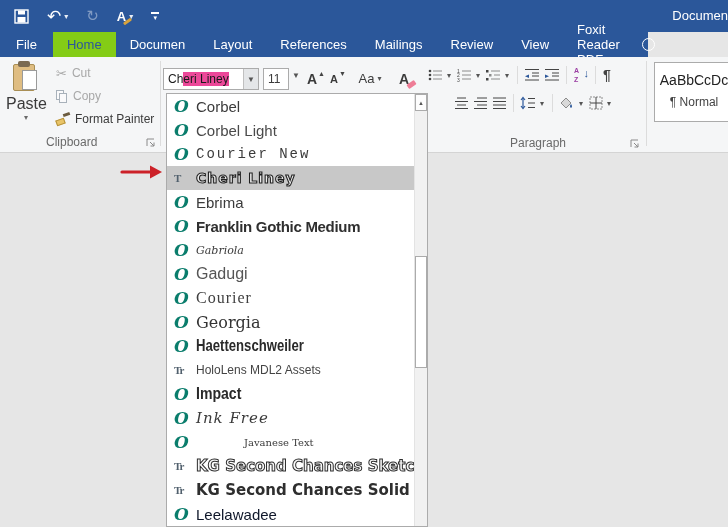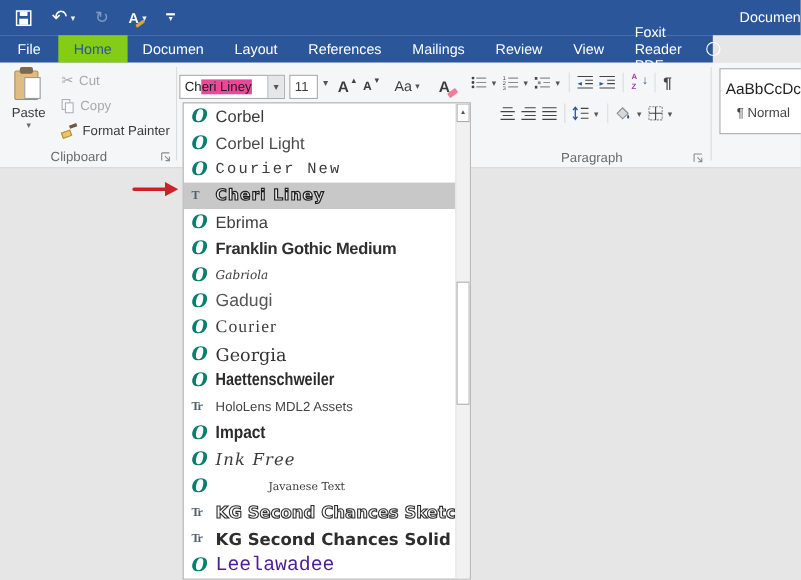--- a/index.html
+++ b/index.html
@@ -34,21 +34,21 @@
   .group-label { position:absolute; bottom:3px; font-size:12px; color:#6a6a6a; }
   .launcher { position:absolute; bottom:4px; width:10px; height:10px; }
   .launcher svg { display:block; }
 
   
   .paste-btn { position:absolute; left:6px; top:4px; width:40px; height:72px; text-align:center; }
   .clipboard-icon { position:relative; width:26px; height:32px; margin:0 auto; }
   .clip-body { position:absolute; left:0; top:3px; width:22px; height:27px; background:#dfbd82; border:1px solid #a98f55; border-radius:2px; }
   .clip-top { position:absolute; left:5px; top:0; width:12px; height:6px; background:#7a6a52; border-radius:2px; }
   .clip-page { position:absolute; left:9px; top:9px; width:15px; height:20px; background:#fff; border:1px solid #9a9a9a; }
-  .paste-label { font-size:12px; color:#3b3b3b; margin-top:2px; }
+  .paste-label { font-size:16px; color:#3b3b3b; margin-top:2px; }
   .paste-caret { font-size:8px; color:#6a6a6a; }
   .clip-small { position:absolute; left:56px; display:flex; align-items:center; gap:5px; height:20px; }
   .disabled { color:#a8a8a8; }
   .scissors { font-family:"DejaVu Sans",sans-serif; font-size:13px; color:#a8a8a8; }
   .copy-ic { position:relative; width:12px; height:13px; opacity:.55; }
   .copy-ic i { position:absolute; width:8px; height:10px; border:1px solid #6a7a8a; background:#fff; }
   .copy-ic i:first-child { left:0; top:0; }
   .copy-ic i:last-child { left:3px; top:3px; }
   .brush-ic { position:relative; width:14px; height:13px; }
   .brush-ic .head { position:absolute; left:0; bottom:1px; width:9px; height:6px; background:#e9c468; border:1px solid #b5923c; transform:rotate(-20deg); }
@@ -115,21 +115,21 @@
   .f-gadugi { font-size:16px; color:#555; }
   .f-garamond { font-family:"Liberation Serif",serif; font-size:16px; letter-spacing:1px; color:#3f3f3f; }
   .f-georgia { font-family:"DejaVu Serif",serif; font-size:16px; color:#333; }
   .f-haetten { font-size:16px; font-weight:bold; display:inline-block; transform:scaleX(.82); transform-origin:left center; color:#2a2a2a; }
   .f-hololens { font-size:12px; color:#444; }
   .f-impact { font-size:16px; font-weight:bold; display:inline-block; transform:scaleX(.88); transform-origin:left center; color:#2a2a2a; }
   .f-inkfree { font-family:"DejaVu Serif",serif; font-style:italic; font-size:15px; color:#3a3a3a; letter-spacing:1px; }
   .f-javanese { font-family:"DejaVu Serif",serif; font-size:10px;margin-left:48px; }
   .f-kgsketch { font-family:"DejaVu Sans",sans-serif; font-weight:bold; font-size:15px; color:#f7f7f7; -webkit-text-stroke:1px #2e2e2e; }
   .f-kgsolid { font-family:"DejaVu Sans",sans-serif; font-weight:bold; font-size:15px; color:#2e2e2e; }
-  .f-leela { font-size:18px; color:#4c1d95;font-family:Liberation Mono, monospace; }
+  .f-leela { font-size:15px; color:#0f172a; }
 
   .dscroll { position:absolute; right:0; top:0; bottom:0; width:13px; background:#f1f1f1; border-left:1px solid #e3e3e3; }
   .dscroll-up { position:absolute; left:0; top:0; width:12px; height:17px; background:#fdfdfd; border:1px solid #ababab; display:flex; align-items:center; justify-content:center; font-size:6px; color:#555; }
   .dscroll-thumb { position:absolute; left:0; top:162px; width:12px; height:112px; background:#fff; border:1px solid #ababab; }
 
   
   .red-arrow { position:absolute; left:120px; top:163px; z-index:60; }
 </style>
 </head>
 <body>

